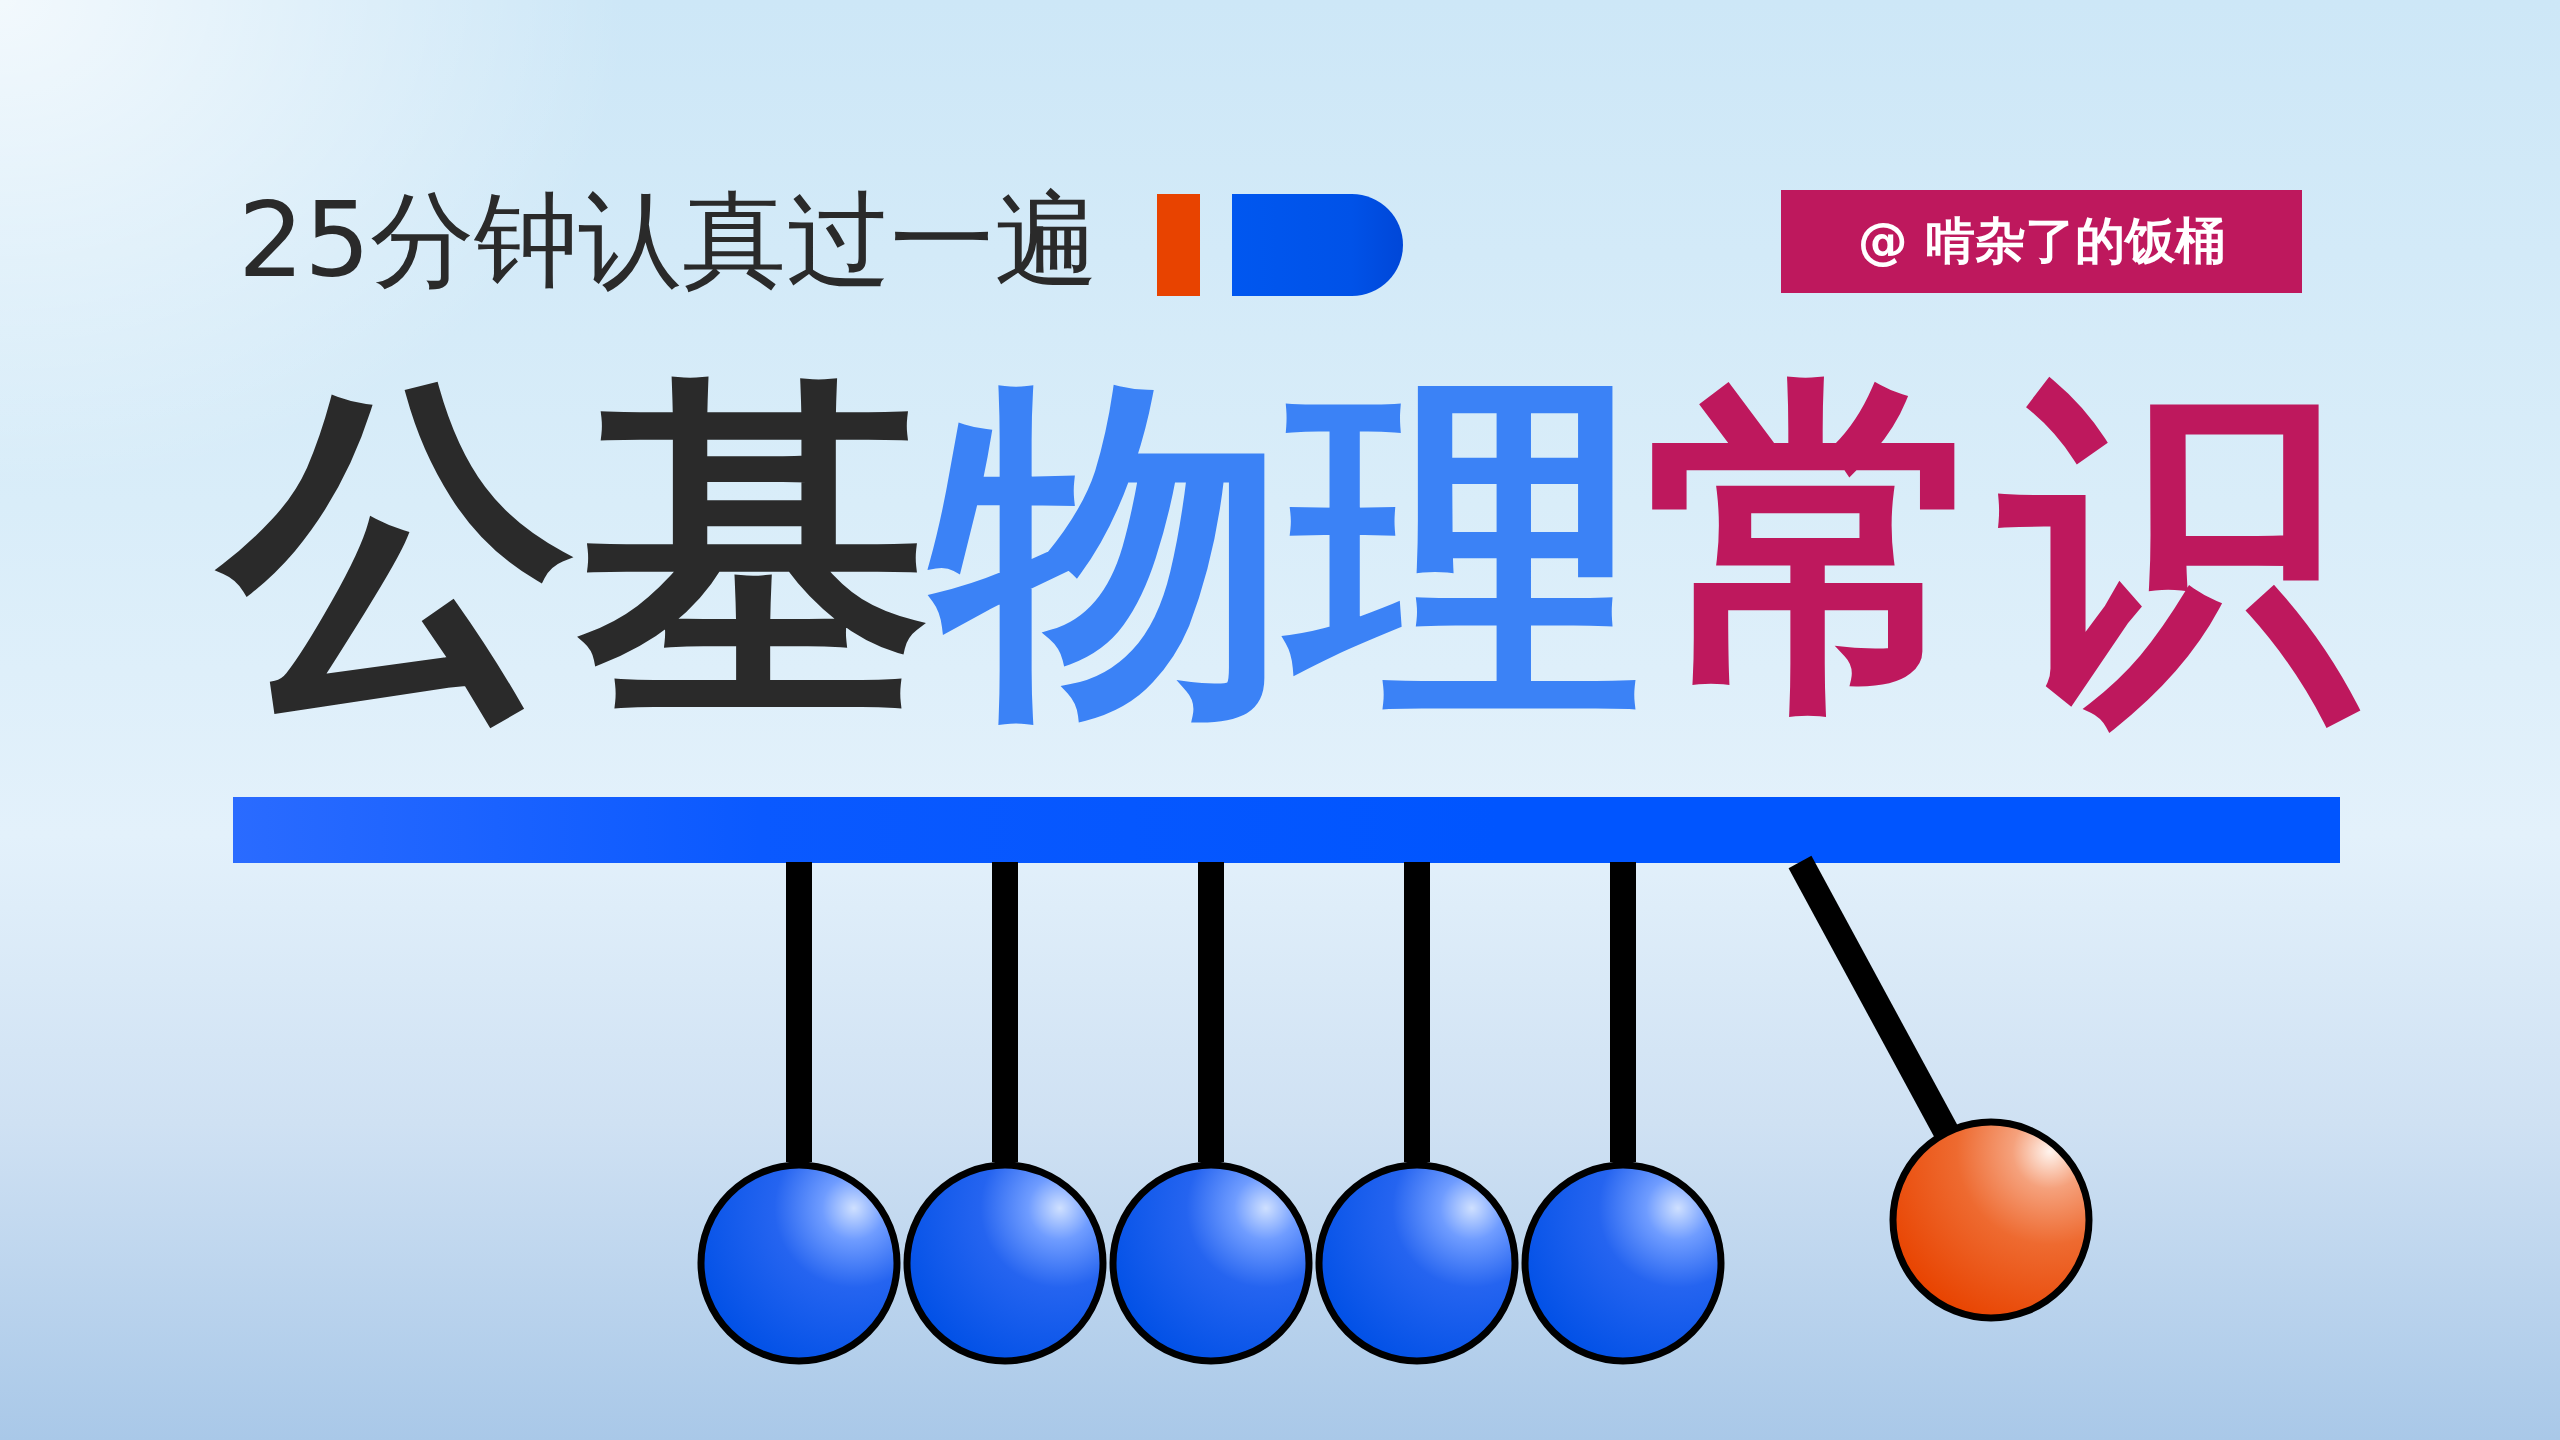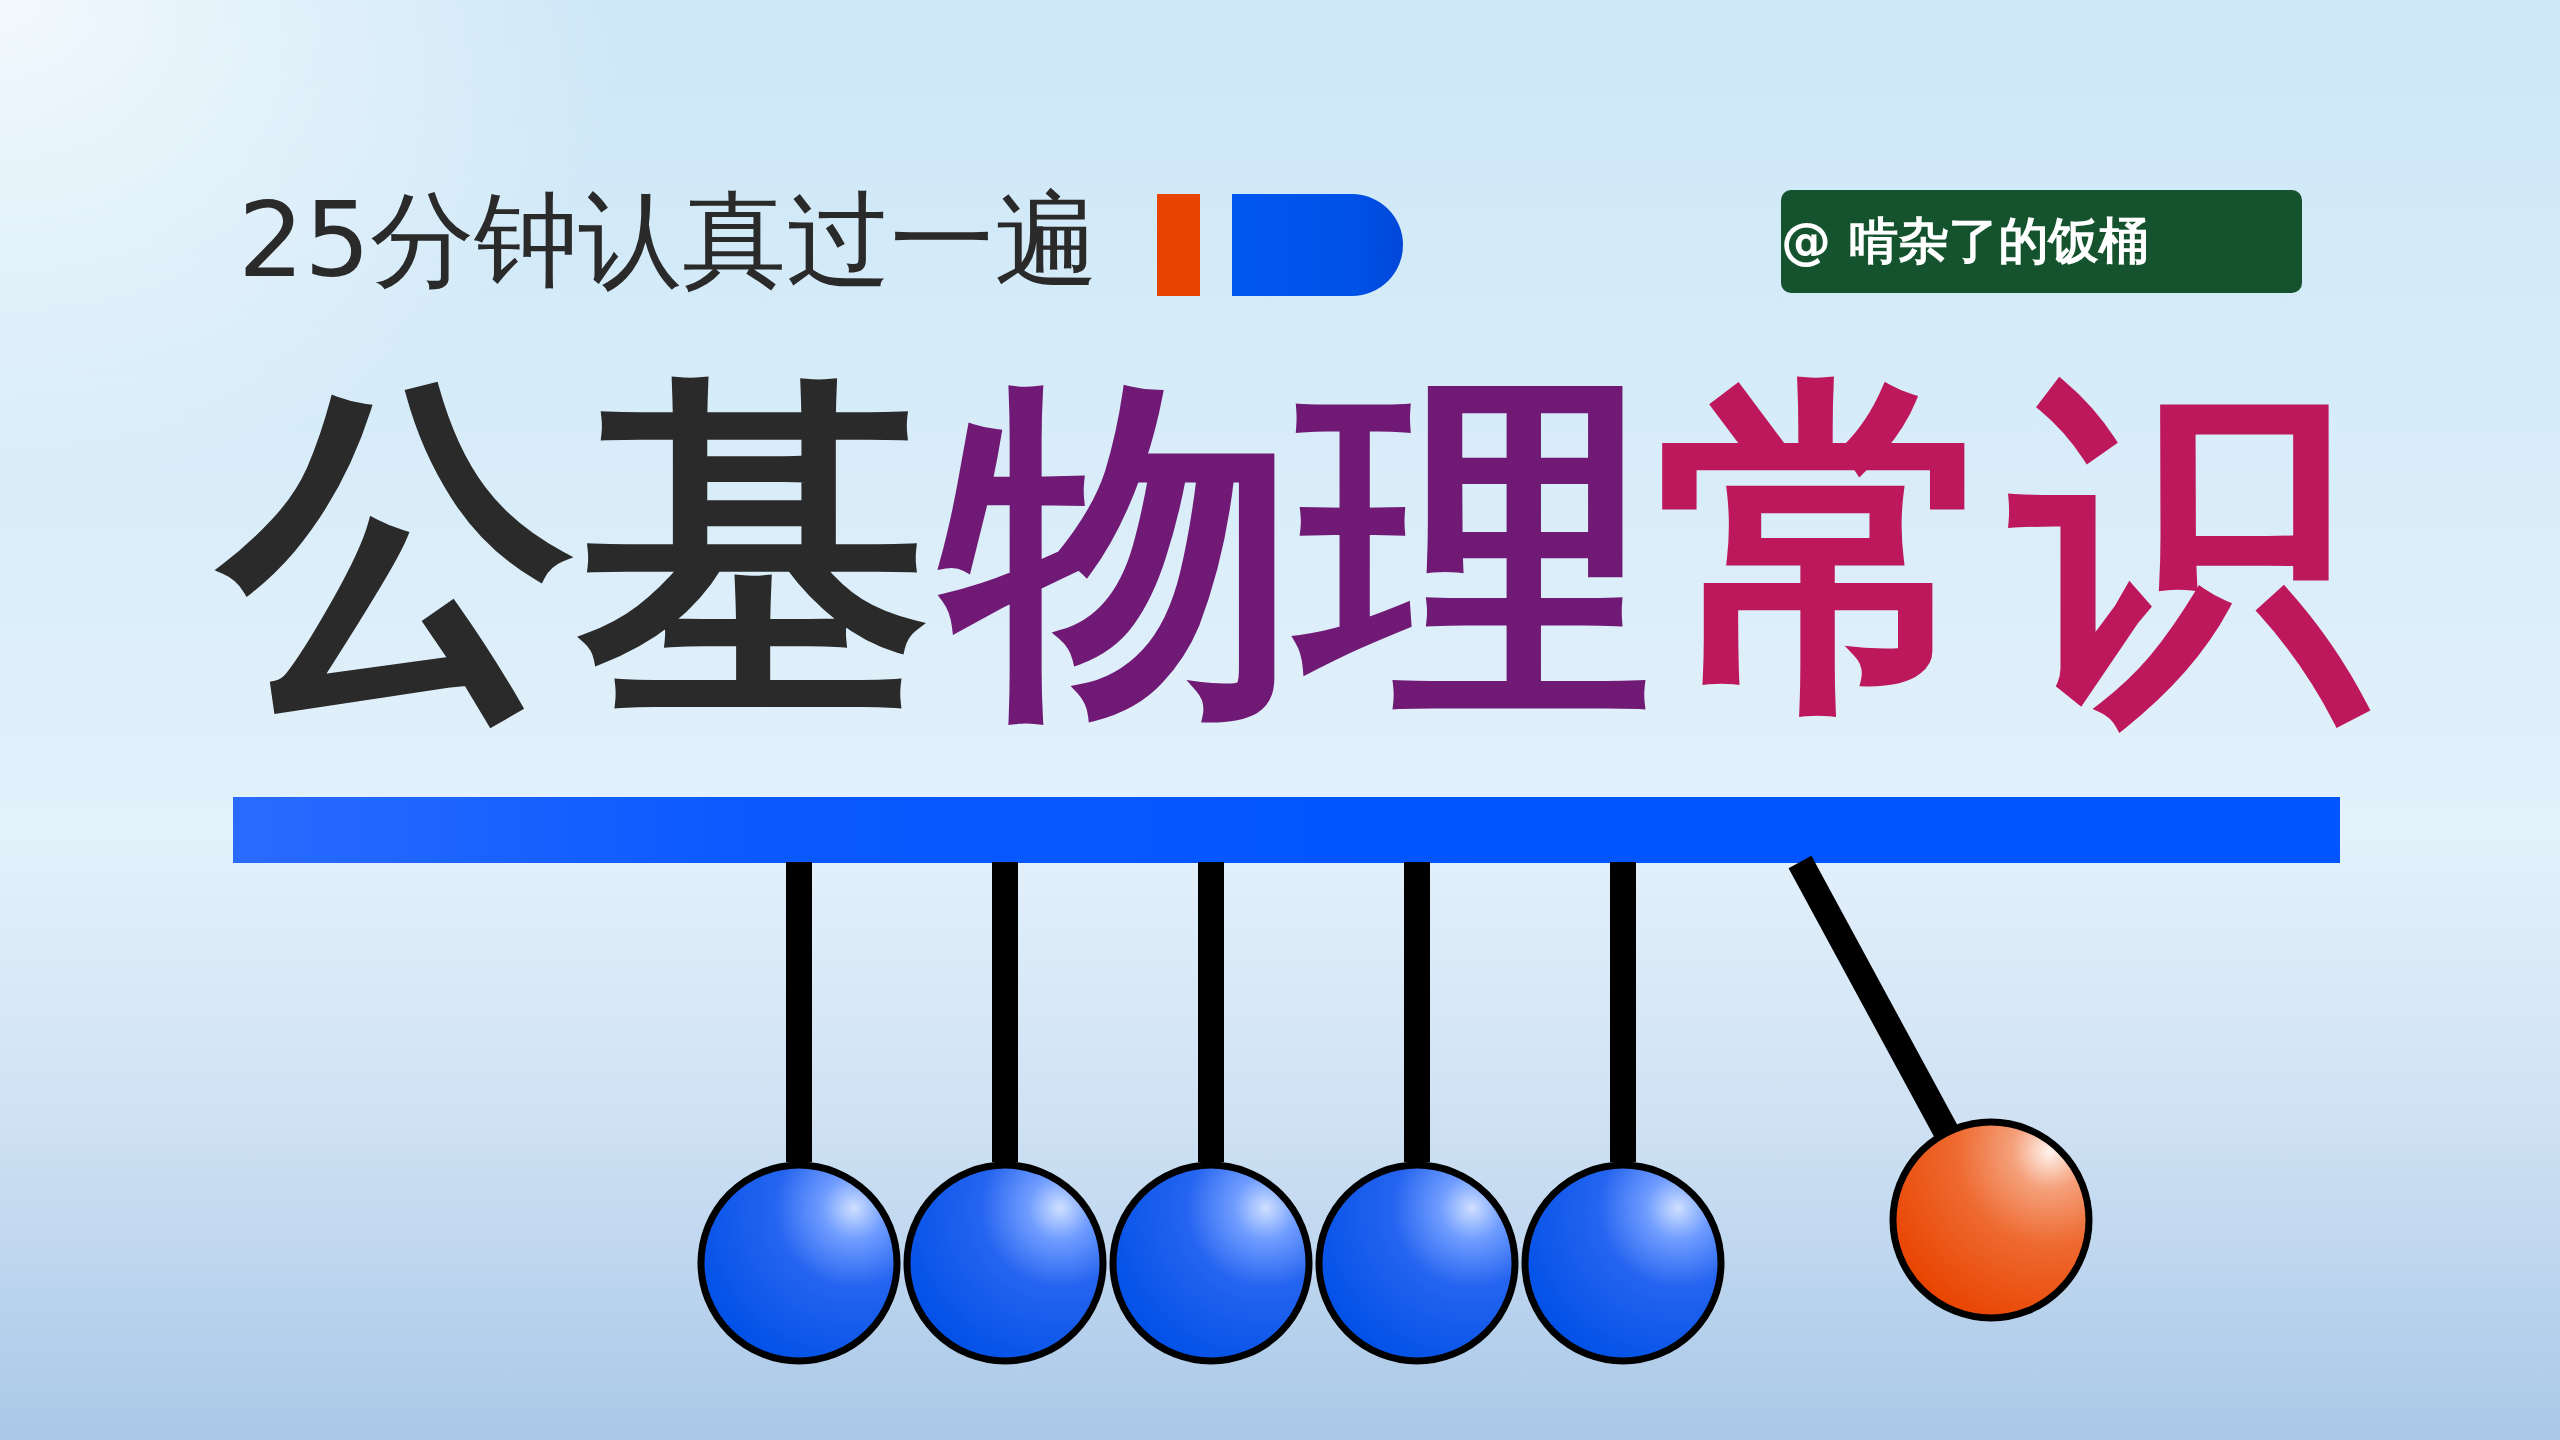--- a/index.html
+++ b/index.html
@@ -19,31 +19,31 @@
       position: absolute; left: 1157px; top: 194px; width: 43px; height: 102px;
       background: #e84300;
     }
     .blue-pill {
       position: absolute; left: 1232px; top: 194px; width: 171px; height: 102px;
       border-radius: 0 51px 51px 0;
       background: linear-gradient(90deg, #0057f0 0%, #0052e8 70%, #0047d8 100%);
     }
     .author-badge {
       position: absolute; left: 1781px; top: 190px; width: 521px; height: 103px;
-      background: #14532d; color: #ffffff;
-      display: flex; align-items: center; justify-content: flex-start;
-      font-size: 50px; font-weight: bold; white-space: nowrap; border-radius: 10px;
+      background: #be185d; color: #ffffff;
+      display: flex; align-items: center; justify-content: center;
+      font-size: 50px; font-weight: bold; white-space: nowrap;
     }
     .title {
       position: absolute; left: 222px; top: 340px;
       font-size: 352px; line-height: 420px; font-weight: bold;
       white-space: nowrap; letter-spacing: 4px;
     }
     .title .c1 { color: #2a2a2a; }
-    .title .c2 { color: #701a75; margin-left: 10px; }
+    .title .c2 { color: #3b82f6; }
     .title .c3 { color: #be185d; }
     .beam {
       position: absolute; left: 233px; top: 797px; width: 2107px; height: 66px;
       background: linear-gradient(90deg, #2a6bff 0%, #0a59ff 25%, #0055ff 60%, #0055ff 100%);
     }
     svg.cradle { position: absolute; left: 0; top: 0; width: 2560px; height: 1440px; }
   </style>
 </head>
 <body>
 

